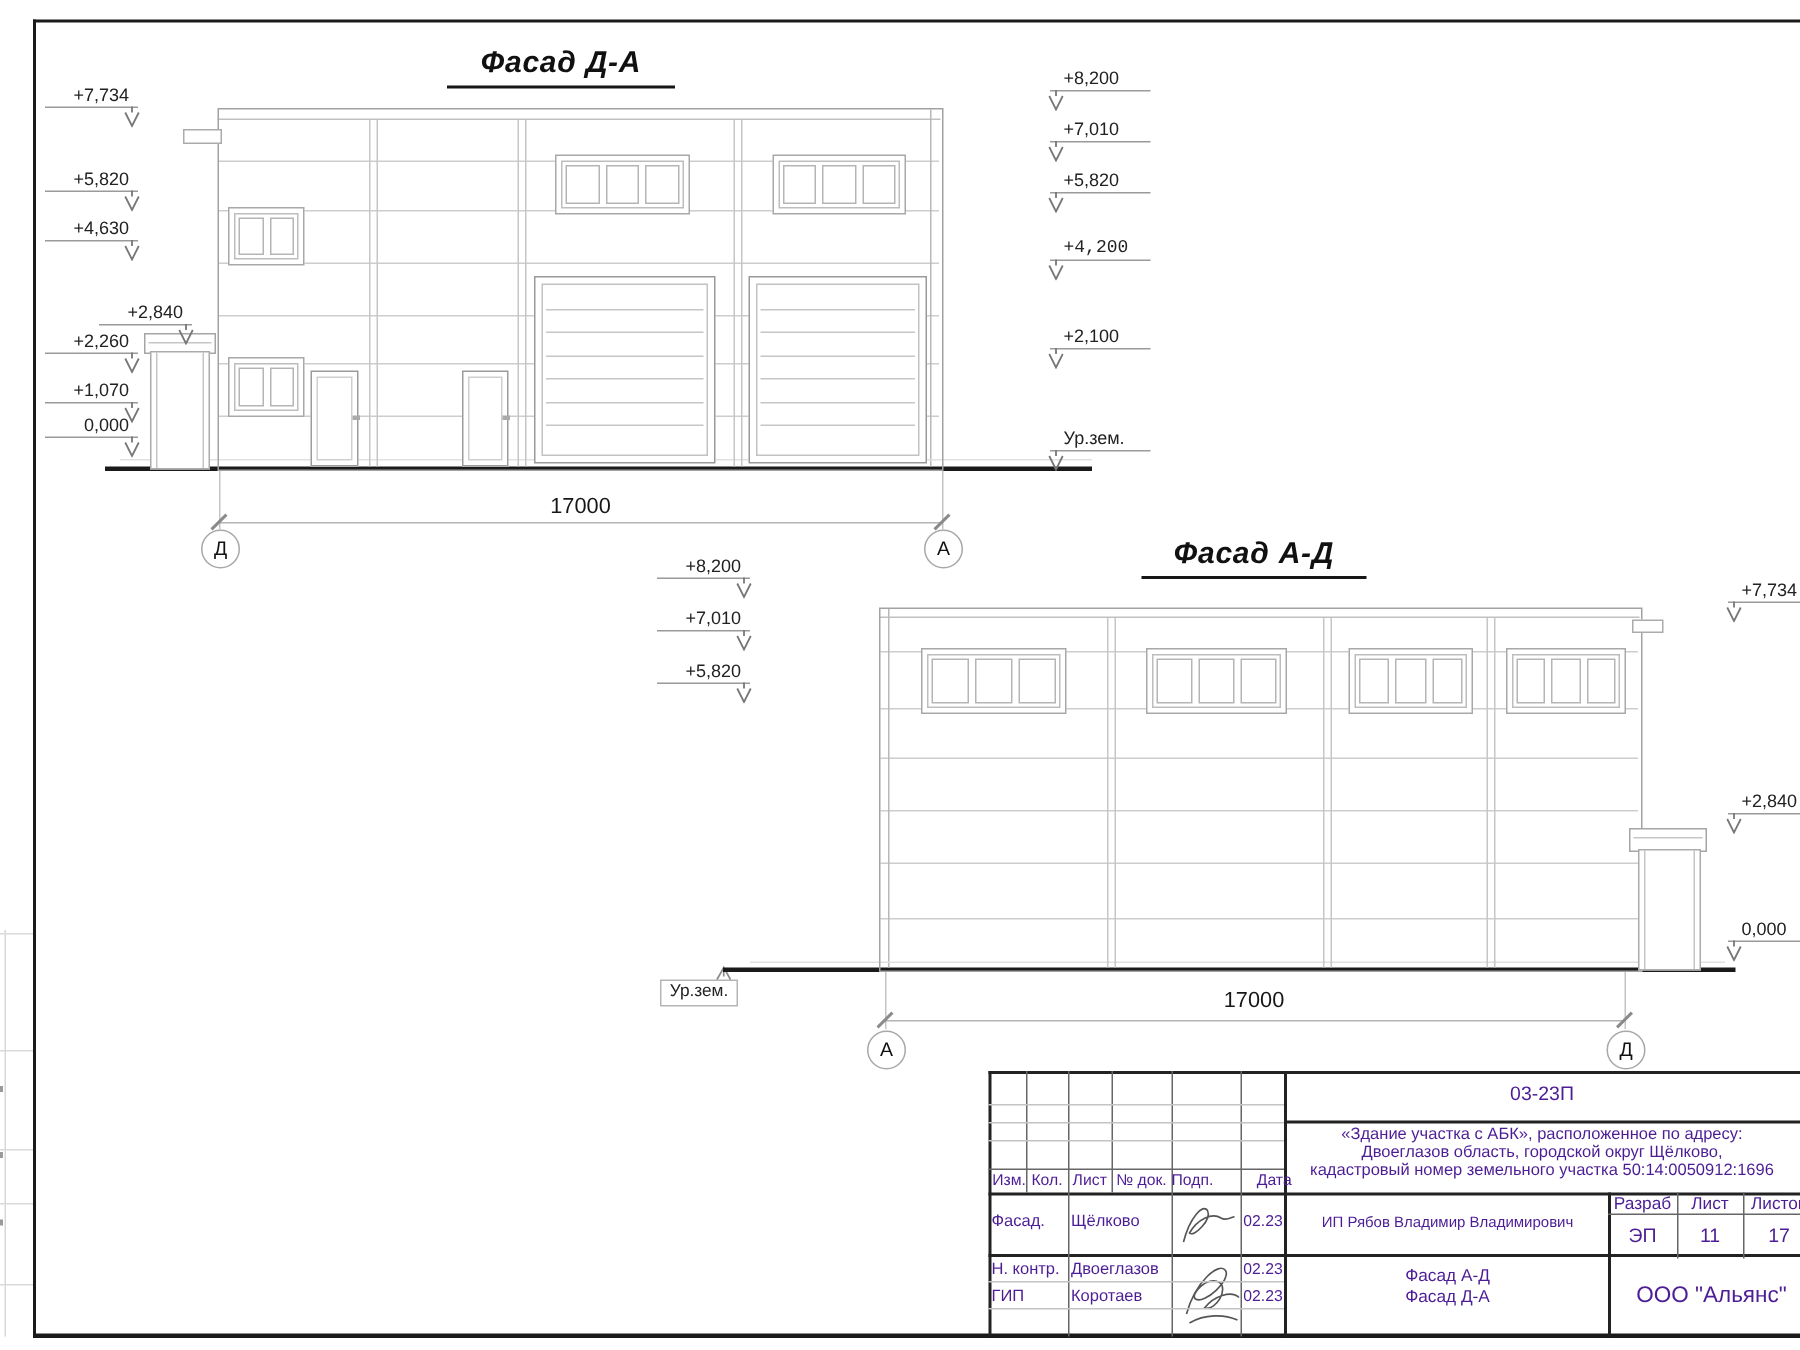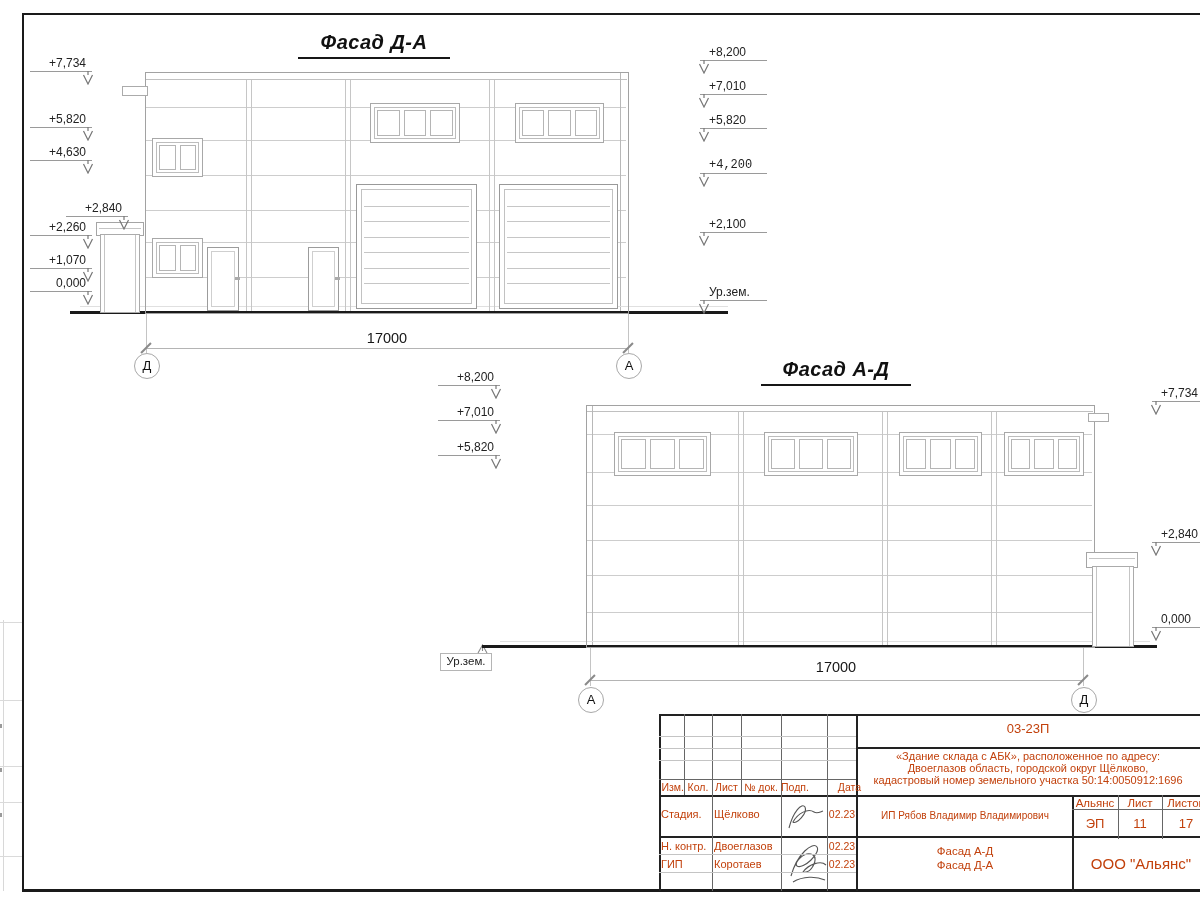--- a/index.html
+++ b/index.html
@@ -28,21 +28,21 @@
   .gate{position:absolute;border:1px solid #999;background:#fff;padding:4px;box-sizing:border-box;}
   .gate .inner{position:relative;width:100%;height:100%;border:1px solid #c2c2c2;box-sizing:border-box;}
   .win{position:absolute;border:1px solid #a8a8a8;background:#fff;padding:3px;box-sizing:border-box;}
   .win .inner{display:flex;width:100%;height:100%;border:1px solid #bdbdbd;box-sizing:border-box;}
   .win .pane{flex:1;margin:2px;border:1px solid #b5b5b5;background:#fff;}
   .porch{position:absolute;border:1px solid #ababab;background:#fff;}
   .porch .inner{position:absolute;left:3px;top:0;right:3px;bottom:0;
                 border-left:1px solid #c5c5c5;border-right:1px solid #c5c5c5;}
   .cap{position:absolute;border:1px solid #a5a5a5;background:#fff;}
   .cap .inner{position:absolute;left:2px;right:2px;top:2px;height:3px;border-bottom:1px solid #c5c5c5;}
-  .t{position:absolute;white-space:nowrap;color:#c2410c;}
+  .t{position:absolute;white-space:nowrap;color:#4c1d95;}
   .ctr{text-align:center;}
   .groundbox{position:absolute;border:1px solid #b5b5b5;background:#fff;text-align:center;
              font-size:11.5px;line-height:15px;color:#222;}
 </style>
 </head>
 <body>
 
 <div id="sheet">
 
   <div class="ftitle" style="left:298px;top:31px;width:152px;">Фасад Д-А</div>
@@ -53,25 +53,25 @@
   <div class="ftitle" style="left:761px;top:358px;width:150px;">Фасад А-Д</div>
   <div class="dimtxt" style="left:776px;top:659px;">17000</div>
   <div class="axis" style="left:578px;top:687px;">А</div>
   <div class="axis" style="left:1071px;top:687px;">Д</div>
   <div class="groundbox" style="left:440px;top:653px;width:50px;height:16px;">Ур.зем.</div>
   <svg class="abs" style="left:477px;top:644px;" width="11" height="10" viewBox="0 0 11 10">
     <path d="M1 9 L5.5 1 L10 9 M5.5 1 V7" stroke="#8a8a8a" stroke-width="1.1" fill="none"></path>
   </svg>
 
   <div class="t ctr" style="left:856px;top:721px;width:344px;font-size:13px;">03-23П</div>
-  <div class="t ctr" style="left:860px;top:750px;width:336px;font-size:11px;">«Здание склада с АБК», расположенное по адресу:</div>
+  <div class="t ctr" style="left:860px;top:750px;width:336px;font-size:11px;">«Здание участка с АБК», расположенное по адресу:</div>
   <div class="t ctr" style="left:860px;top:762px;width:336px;font-size:11px;">Двоеглазов область, городской округ Щёлково,</div>
   <div class="t ctr" style="left:860px;top:774px;width:336px;font-size:11px;">кадастровый номер земельного участка 50:14:0050912:1696</div>
   <div class="t ctr" style="left:858px;top:810px;width:214px;font-size:10px;">ИП Рябов Владимир Владимирович</div>
-  <div class="t ctr" style="left:1072px;top:797px;width:46px;font-size:11.5px;">Альянс</div>
+  <div class="t ctr" style="left:1072px;top:797px;width:46px;font-size:11.5px;">Разраб</div>
   <div class="t ctr" style="left:1118px;top:797px;width:44px;font-size:11.5px;">Лист</div>
   <div class="t ctr" style="left:1162px;top:797px;width:48px;font-size:11.5px;">Листов</div>
   <div class="t ctr" style="left:1072px;top:816px;width:46px;font-size:13px;">ЭП</div>
   <div class="t ctr" style="left:1118px;top:816px;width:44px;font-size:13px;">11</div>
   <div class="t ctr" style="left:1162px;top:816px;width:48px;font-size:13px;">17</div>
   <div class="t ctr" style="left:880px;top:845px;width:170px;font-size:11.5px;">Фасад А-Д</div>
   <div class="t ctr" style="left:880px;top:859px;width:170px;font-size:11.5px;">Фасад Д-А</div>
   <div class="t ctr" style="left:1072px;top:855px;width:138px;font-size:15px;">ООО "Альянс"</div>
 
   <svg class="abs" style="left:783px;top:798px;" width="42" height="38" viewBox="0 0 42 38">
@@ -310,21 +310,21 @@
     <div class="ln" style="left: 659px; top: 748px; width: 197px; height: 1px; background: rgb(196, 196, 196);"></div>
     <div class="ln" style="left: 659px; top: 760px; width: 197px; height: 1px; background: rgb(196, 196, 196);"></div>
     <div class="ln" style="left: 659px; top: 854px; width: 197px; height: 1px; background: rgb(196, 196, 196);"></div>
     <div class="ln" style="left: 659px; top: 872px; width: 197px; height: 1px; background: rgb(196, 196, 196);"></div>
     <div class="t" style="left: 659px; top: 781px; width: 25px; height: 13px; font-size: 10.5px; text-align: right;">Изм.</div>
     <div class="t" style="left: 684px; top: 781px; width: 28px; height: 13px; font-size: 10.5px; text-align: center;">Кол.</div>
     <div class="t" style="left: 712px; top: 781px; width: 29px; height: 13px; font-size: 10.5px; text-align: center;">Лист</div>
     <div class="t" style="left: 741px; top: 781px; width: 40px; height: 13px; font-size: 10.5px; text-align: center;">№ док.</div>
     <div class="t" style="left: 781px; top: 781px; width: 46px; height: 13px; font-size: 10.5px; text-align: left;">Подп.</div>
     <div class="t" style="left: 827px; top: 781px; width: 45px; height: 13px; font-size: 10.5px; text-align: center;">Дата</div>
-    <div class="t" style="left: 661px; top: 808px; width: 50px; height: 12px; font-size: 11px;">Стадия.</div>
+    <div class="t" style="left: 661px; top: 808px; width: 50px; height: 12px; font-size: 11px;">Фасад.</div>
     <div class="t" style="left: 714px; top: 808px; width: 66px; height: 12px; font-size: 11px;">Щёлково</div>
     <div class="t" style="left: 828px; top: 808px; width: 28px; height: 12px; font-size: 10.5px; text-align: center;">02.23</div>
     <div class="t" style="left: 661px; top: 840px; width: 50px; height: 12px; font-size: 11px;">Н. контр.</div>
     <div class="t" style="left: 714px; top: 840px; width: 66px; height: 12px; font-size: 11px;">Двоеглазов</div>
     <div class="t" style="left: 828px; top: 840px; width: 28px; height: 12px; font-size: 10.5px; text-align: center;">02.23</div>
     <div class="t" style="left: 661px; top: 858px; width: 50px; height: 12px; font-size: 11px;">ГИП</div>
     <div class="t" style="left: 714px; top: 858px; width: 66px; height: 12px; font-size: 11px;">Коротаев</div>
     <div class="t" style="left: 828px; top: 858px; width: 28px; height: 12px; font-size: 10.5px; text-align: center;">02.23</div>
   </div>
 

